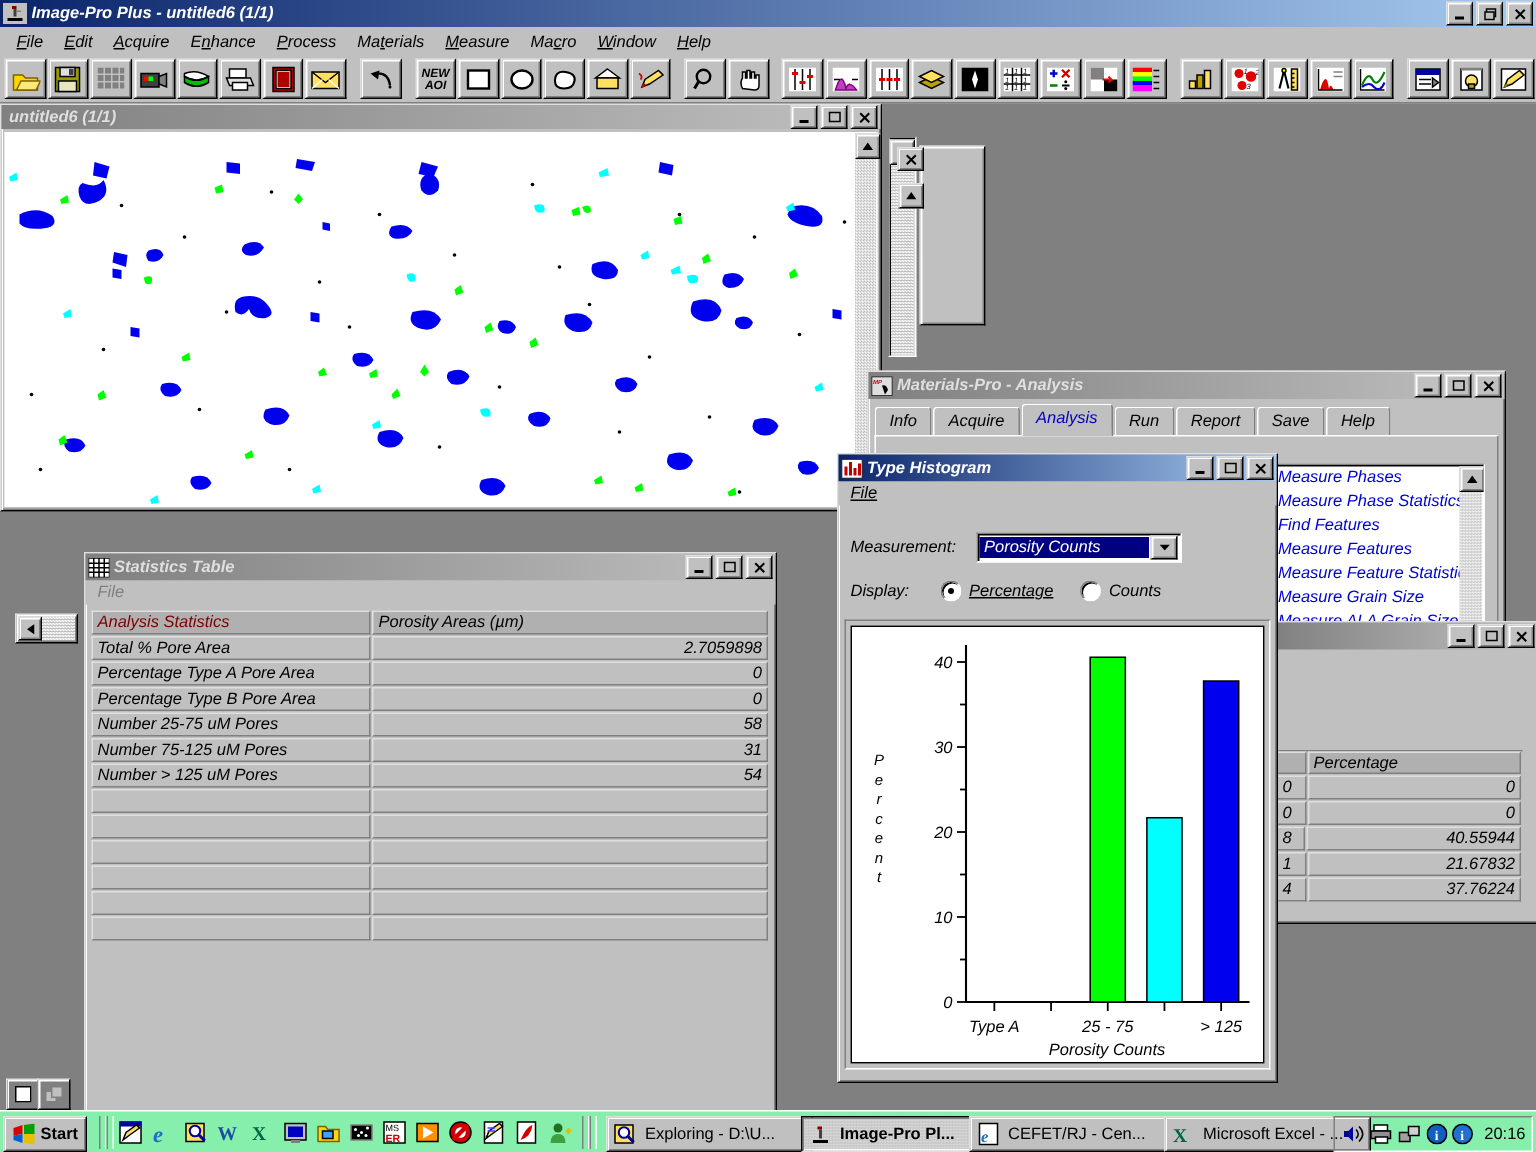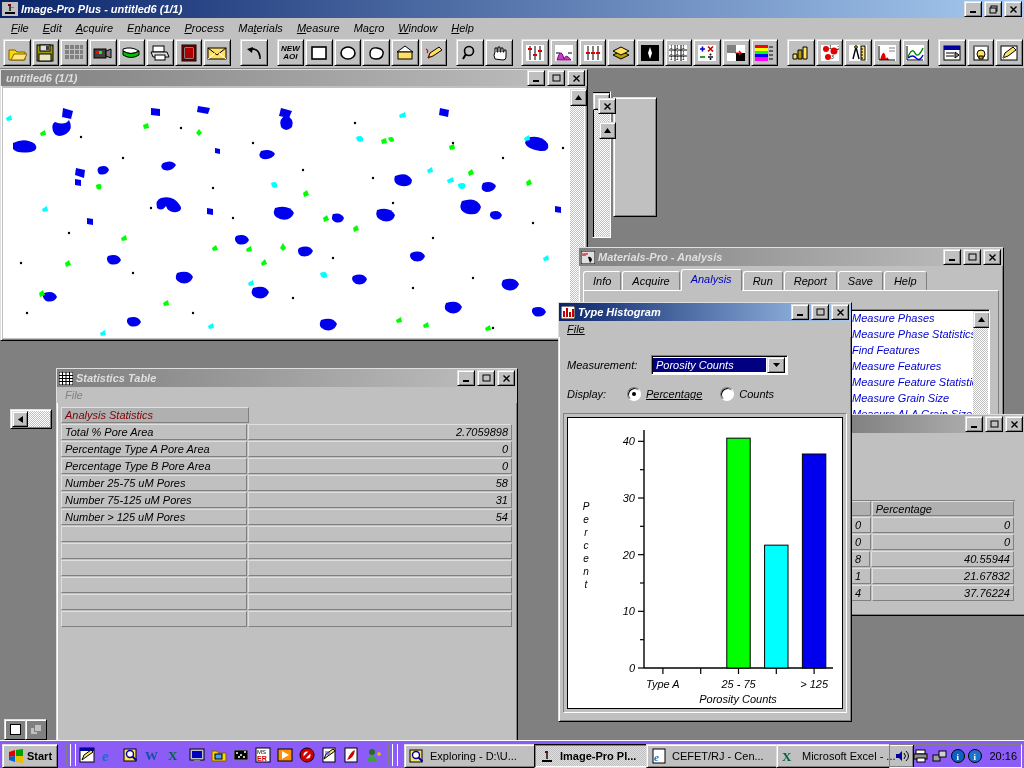--- a/index.html
+++ b/index.html
@@ -90,21 +90,21 @@
      display:flex;align-items:center;justify-content:center;}
   .radio{width:12px;height:12px;border-radius:50%;background:#fff;
      border:1px solid;border-color:#808080 #fff #fff #808080;box-shadow:inset 1px 1px 0 #000;
      display:inline-flex;align-items:center;justify-content:center;vertical-align:middle;}
   .radio .dot{width:4px;height:4px;border-radius:50%;background:#000;}
   .chartframe{position:absolute;left:4px;top:110px;width:282px;height:298px;background:#c0c0c0;
      border:1px solid;border-color:#808080 #fff #fff #808080;}
   .chartwhite{position:absolute;left:3px;top:3px;right:3px;bottom:3px;background:#fff;border:1px solid #000;}
 
   
-  #taskbar{position:absolute;left:0;top:740px;width:1024px;height:28px;background:#8b5cf6;border-top:1px solid #fff;}
+  #taskbar{position:absolute;left:0;top:740px;width:1024px;height:28px;background:#86efac;border-top:1px solid #fff;}
   #startbtn{position:absolute;left:2px;top:3px;height:22px;display:flex;align-items:center;gap:3px;padding:0 5px;
      background:#c0c0c0;border:1px solid;border-color:#dfdfdf #000 #000 #dfdfdf;
      box-shadow:inset 1px 1px 0 #fff, inset -1px -1px 0 #808080;font-weight:bold;font-size:11px;}
   .tsep-v{position:absolute;top:3px;width:3px;height:22px;border-left:1px solid #808080;border-right:1px solid #fff;}
   .qlaunch{position:absolute;top:5px;width:18px;height:18px;display:flex;align-items:center;justify-content:center;}
   .taskbtn{position:absolute;top:3px;height:22px;display:flex;align-items:center;gap:5px;padding:0 4px;
      background:#c0c0c0;border:1px solid;border-color:#dfdfdf #000 #000 #dfdfdf;
      box-shadow:inset 1px 1px 0 #fff, inset -1px -1px 0 #808080;font-size:11px;overflow:hidden;white-space:nowrap;}
   .taskbtn.active{border-color:#000 #dfdfdf #dfdfdf #000;box-shadow:inset 1px 1px 0 #808080, inset -1px -1px 0 #fff;
      background:repeating-conic-gradient(#dfdfdf 0% 25%, #c0c0c0 0% 50%) 0 0/2px 2px;font-weight:bold;}
@@ -665,20 +665,21 @@
               </svg>
             </span>
         </span>
       </div>
       <div class="menustrip">
         <span>File</span>
       </div>
       <div class="grid">
         <div class="grow">
           <div class="gcell hdr lbl redtxt">Analysis Statistics</div>
+          <div class="gcell hdr val" style="justify-content:flex-start;">Porosity Areas (µm)</div>
         </div>
         <div class="grow">
           <div class="gcell lbl">Total % Pore Area</div>
           <div class="gcell val">2.7059898</div>
           </div>
         <div class="grow">
           <div class="gcell lbl">Percentage Type A Pore Area</div>
           <div class="gcell val">0</div>
           </div>
         <div class="grow">

